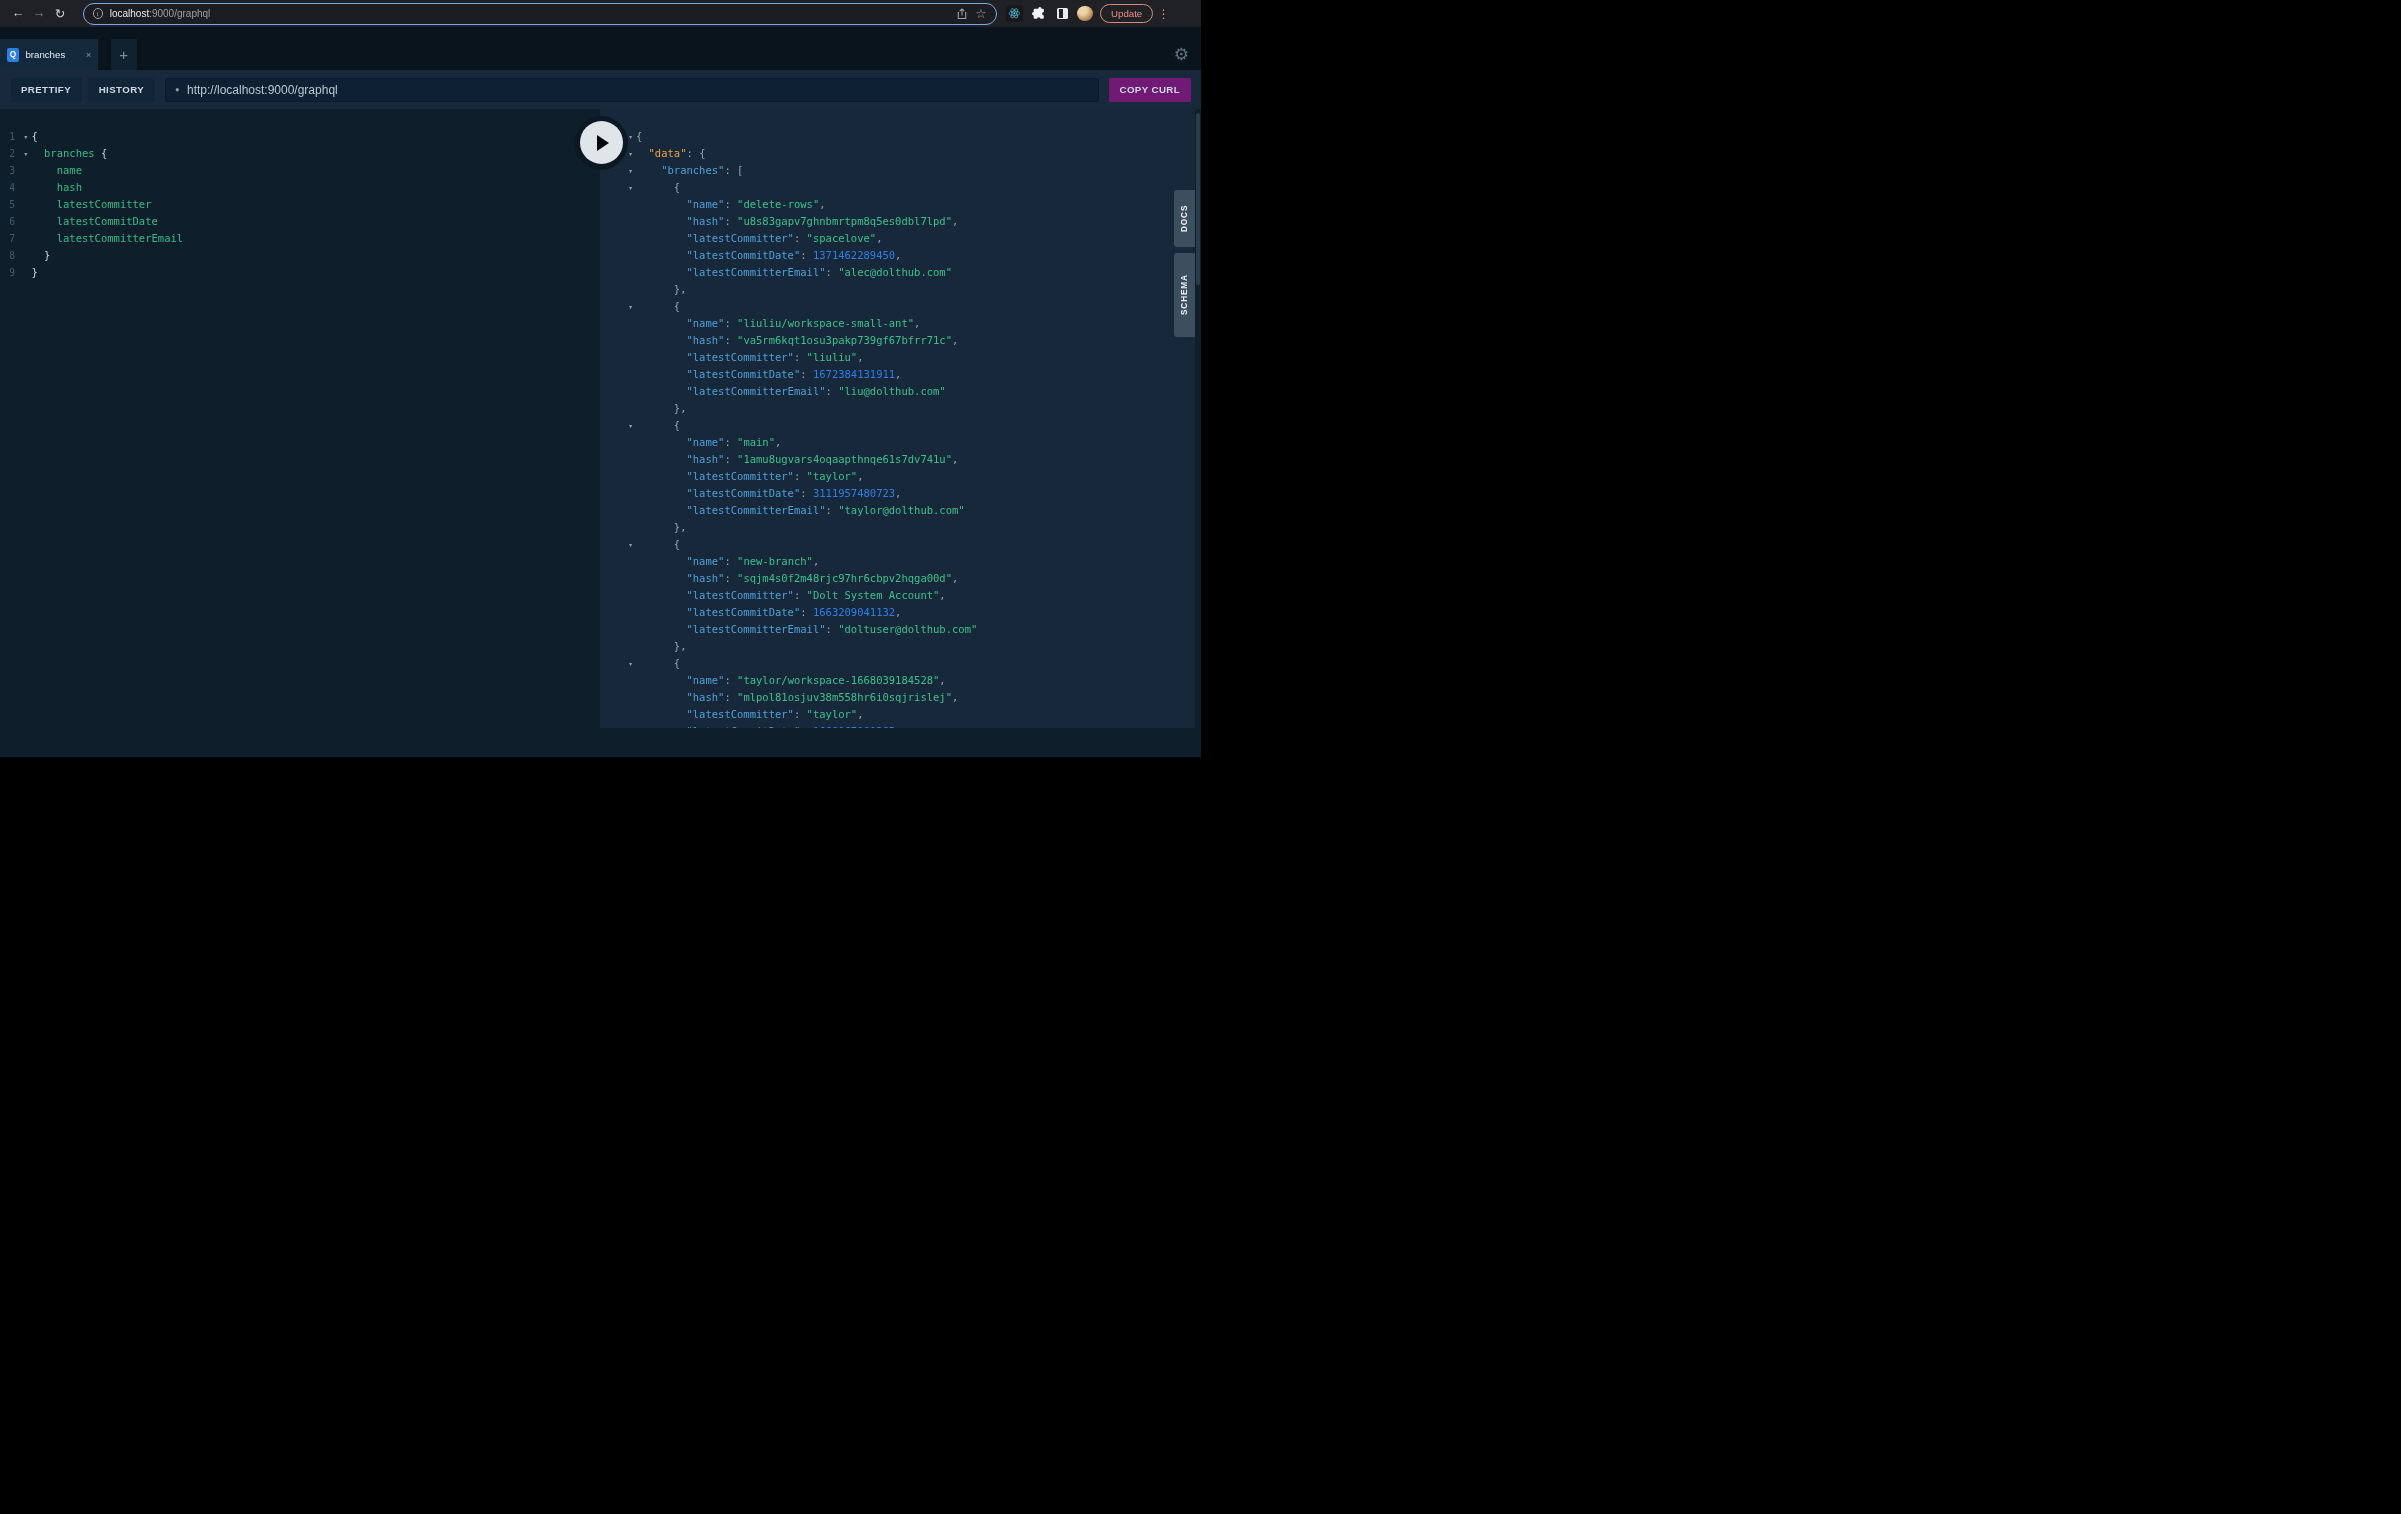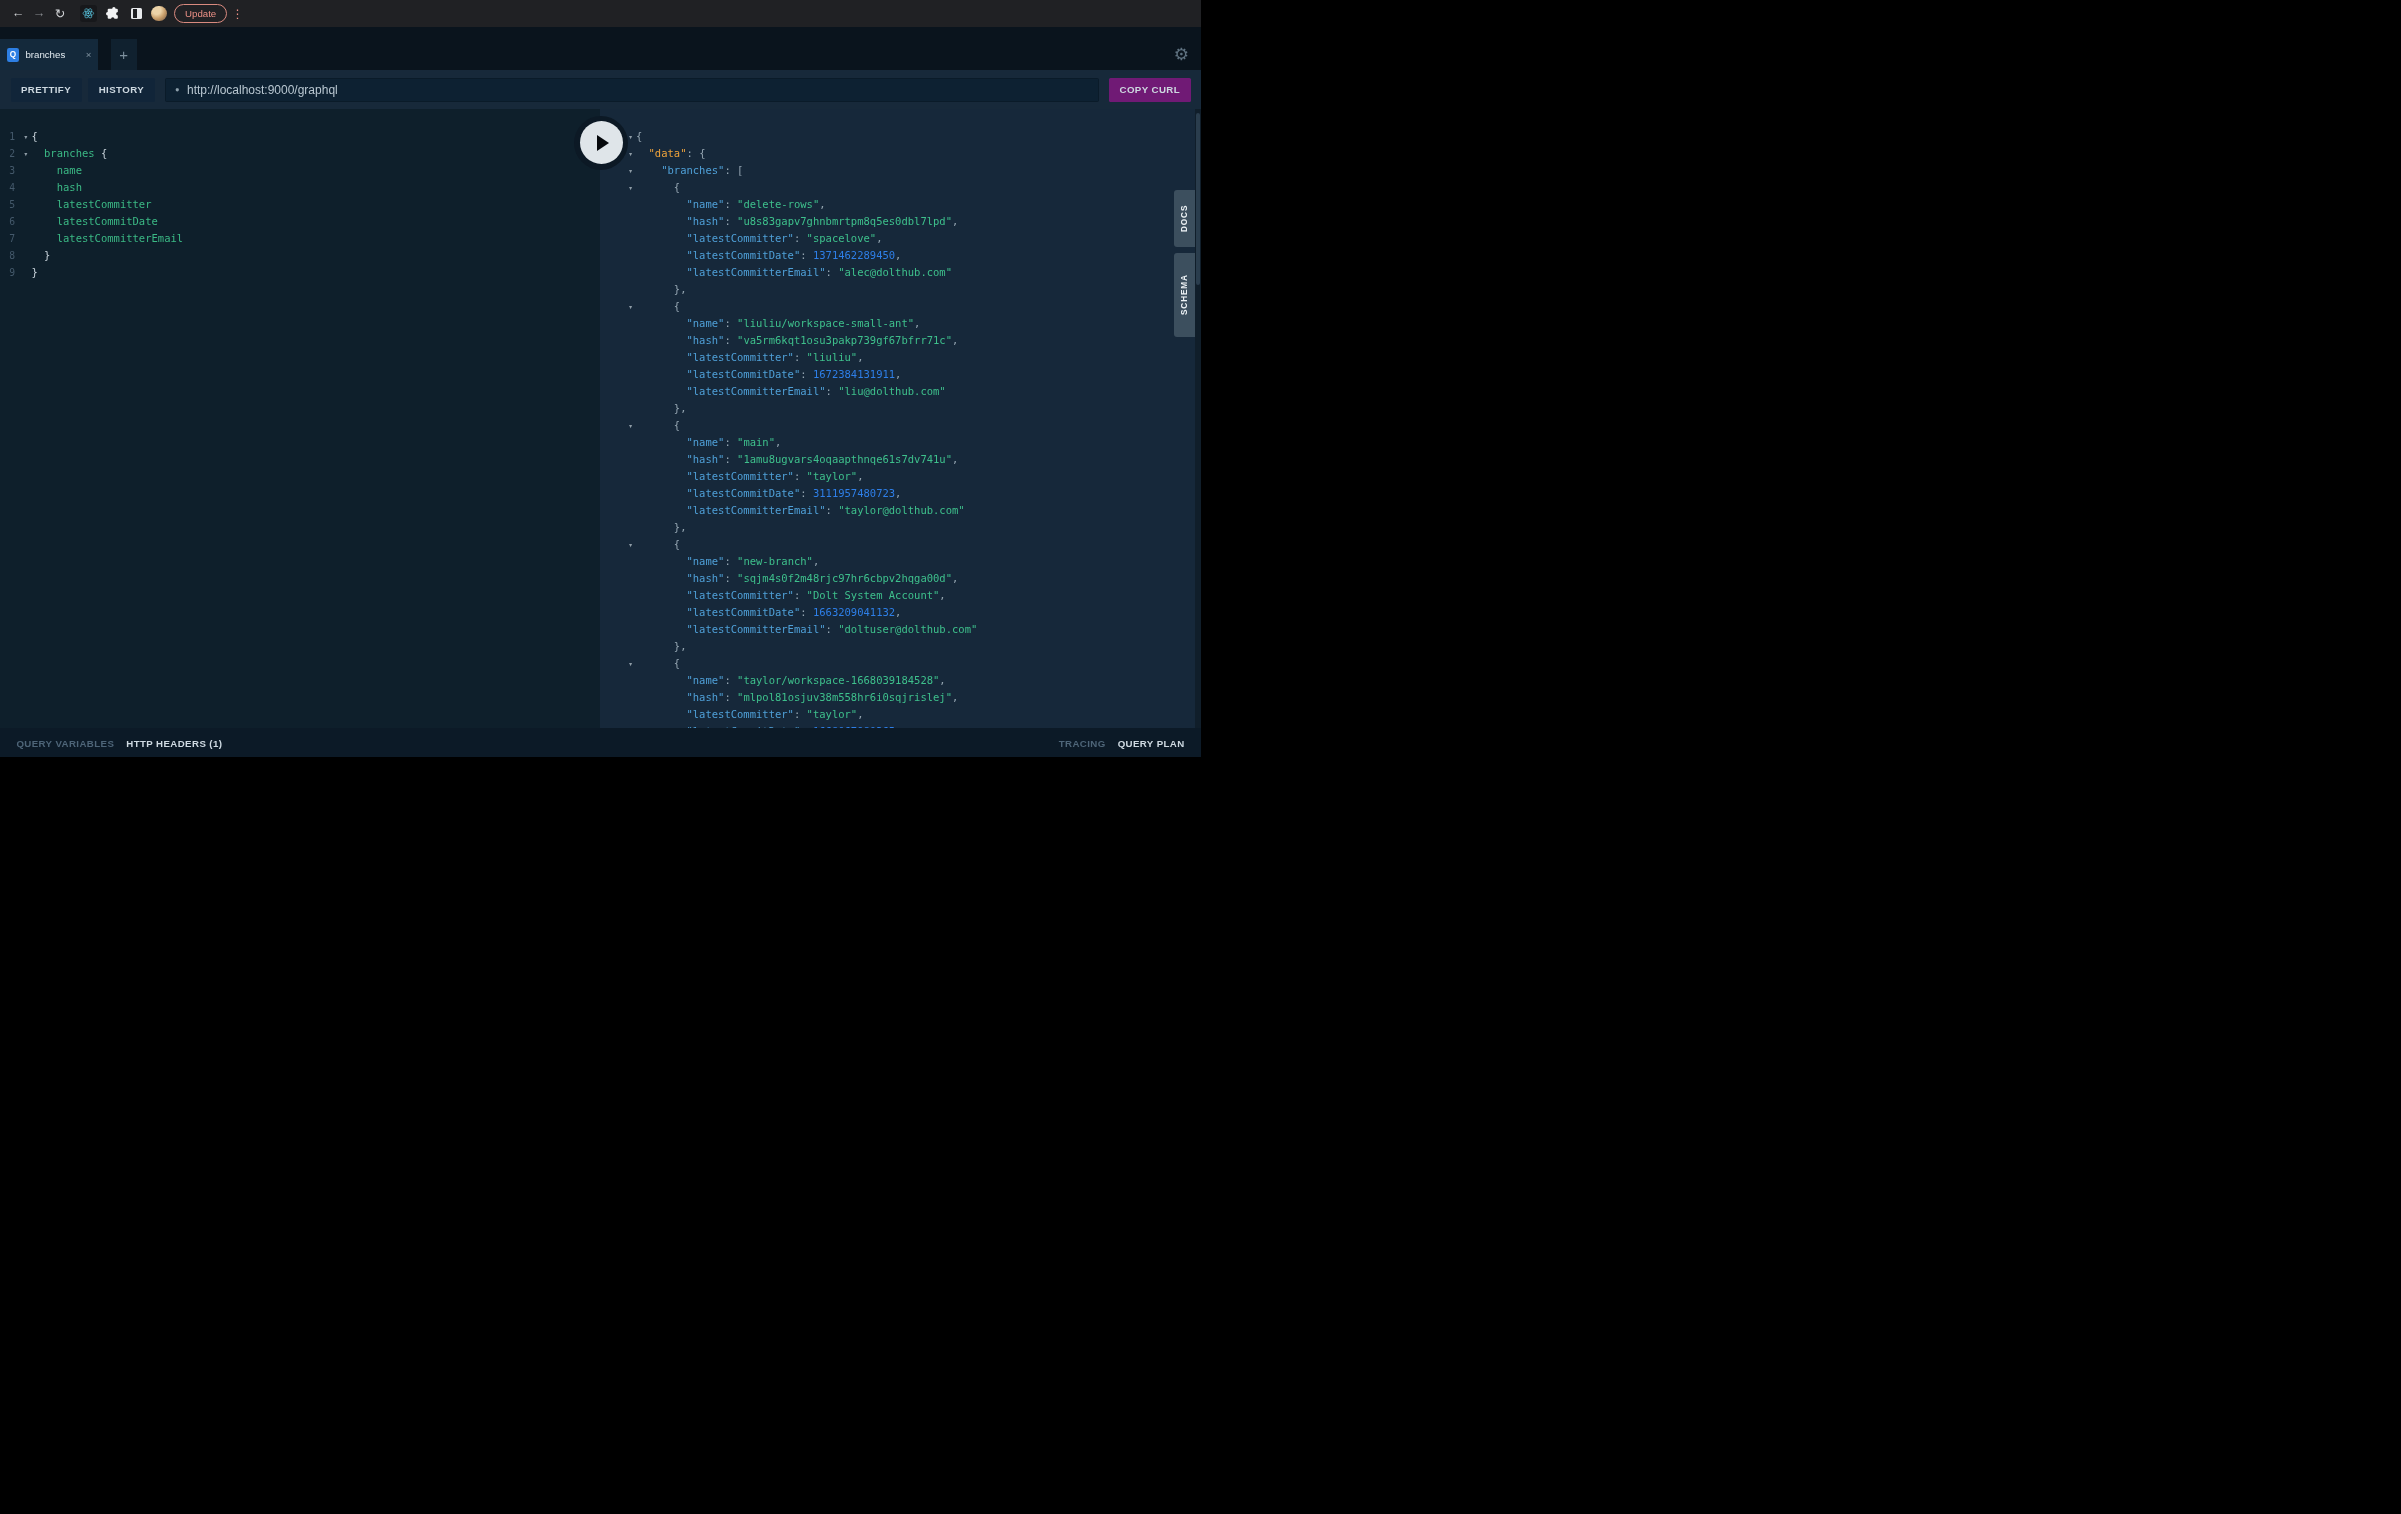--- a/index.html
+++ b/index.html
@@ -108,20 +108,30 @@
 </style>
 </head>
 <body>
 
 <div class="screen">
 
   <div class="chrome">
     <button class="nav-ic">←</button>
     <button class="nav-ic fwd">→</button>
     <button class="nav-ic">↻</button>
+    <div class="url-pill">
+      <span class="info-ic">i</span>
+      <span class="url-text"><span class="host">localhost</span><span class="rest">:9000/graphql</span></span>
+      <span class="pill-spacer"></span>
+      <svg class="share-ic" viewBox="0 0 16 16" fill="none" stroke="#9aa0a6" stroke-width="1.4">
+        <path d="M8 10 V1.5 M5 4 L8 1.2 L11 4"></path>
+          <path d="M4 6 H3 V14 H13 V6 H12"></path>
+      </svg>
+      <button class="star-ic">☆</button>
+    </div>
     <button class="ext-react">
       <svg width="12.7" height="12.7" viewBox="0 0 24 24">
         <g fill="none" stroke="#5ed4f0" stroke-width="1.1">
           <ellipse cx="12" cy="12" rx="10" ry="4"></ellipse>
           <ellipse cx="12" cy="12" rx="10" ry="4" transform="rotate(60 12 12)"></ellipse>
           <ellipse cx="12" cy="12" rx="10" ry="4" transform="rotate(120 12 12)"></ellipse>
         </g>
         <circle cx="12" cy="12" r="1.9" fill="#5ed4f0"></circle>
       </svg>
     </button>
@@ -360,25 +370,15 @@
     </button>
 
     <button class="side-tab side-docs">DOCS</button>
     <button class="side-tab side-schema">SCHEMA</button>
 
     <div class="vscroll">
       <div class="vthumb"></div>
     </div>
   </div>
 
-  <div class="bottombar">
-    <div class="bb-group">
-      <button class="bb-item bb-dim">QUERY VARIABLES</button>
-      <button class="bb-item bb-lit">HTTP HEADERS (1)</button>
-    </div>
-    <div class="bb-group">
-      <button class="bb-item bb-dim">TRACING</button>
-      <button class="bb-item bb-lit">QUERY PLAN</button>
-    </div>
-  </div>
 
 </div>
 
 
 </body></html>

